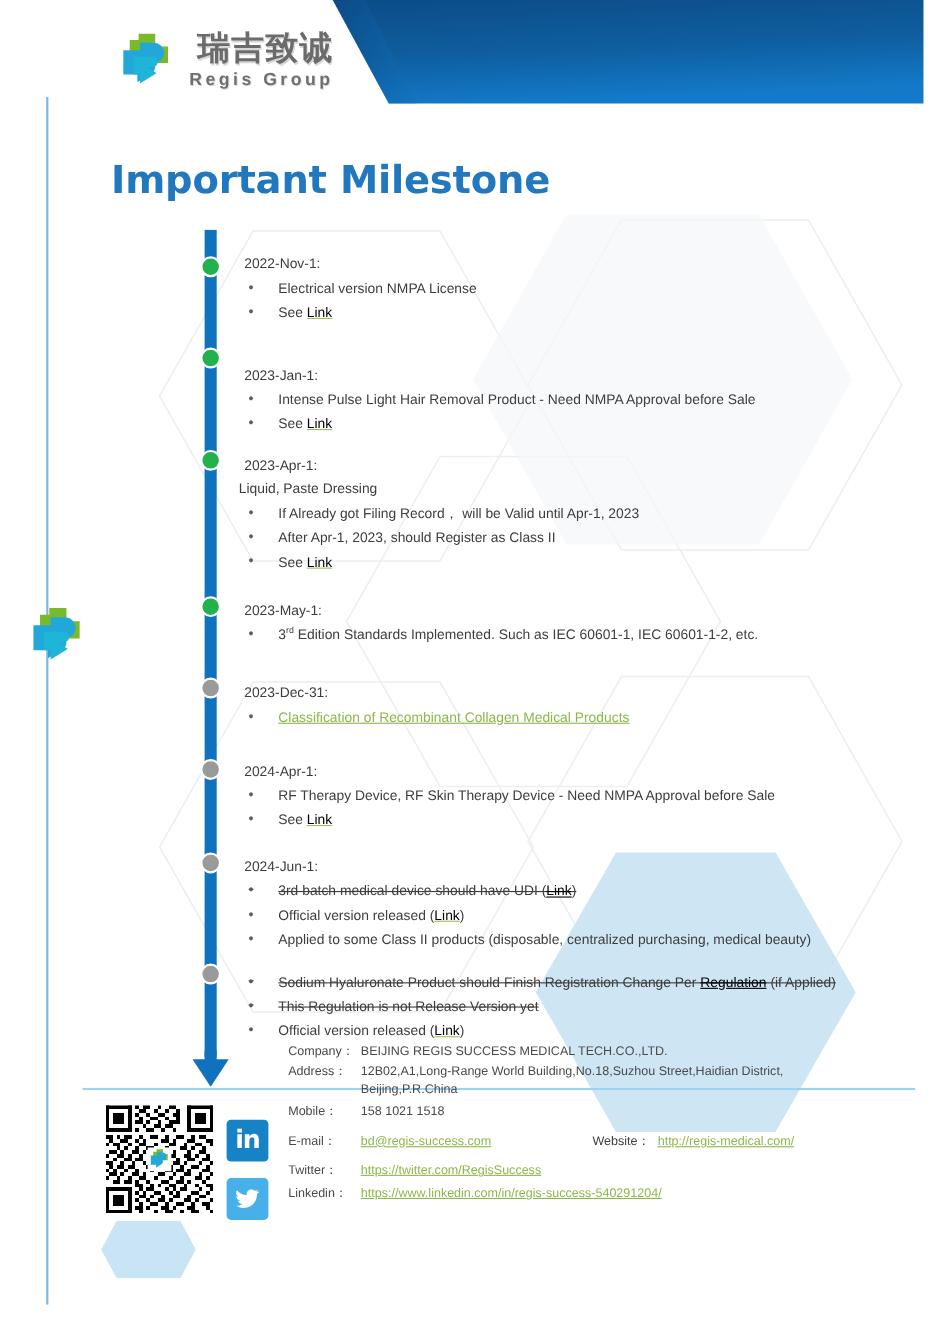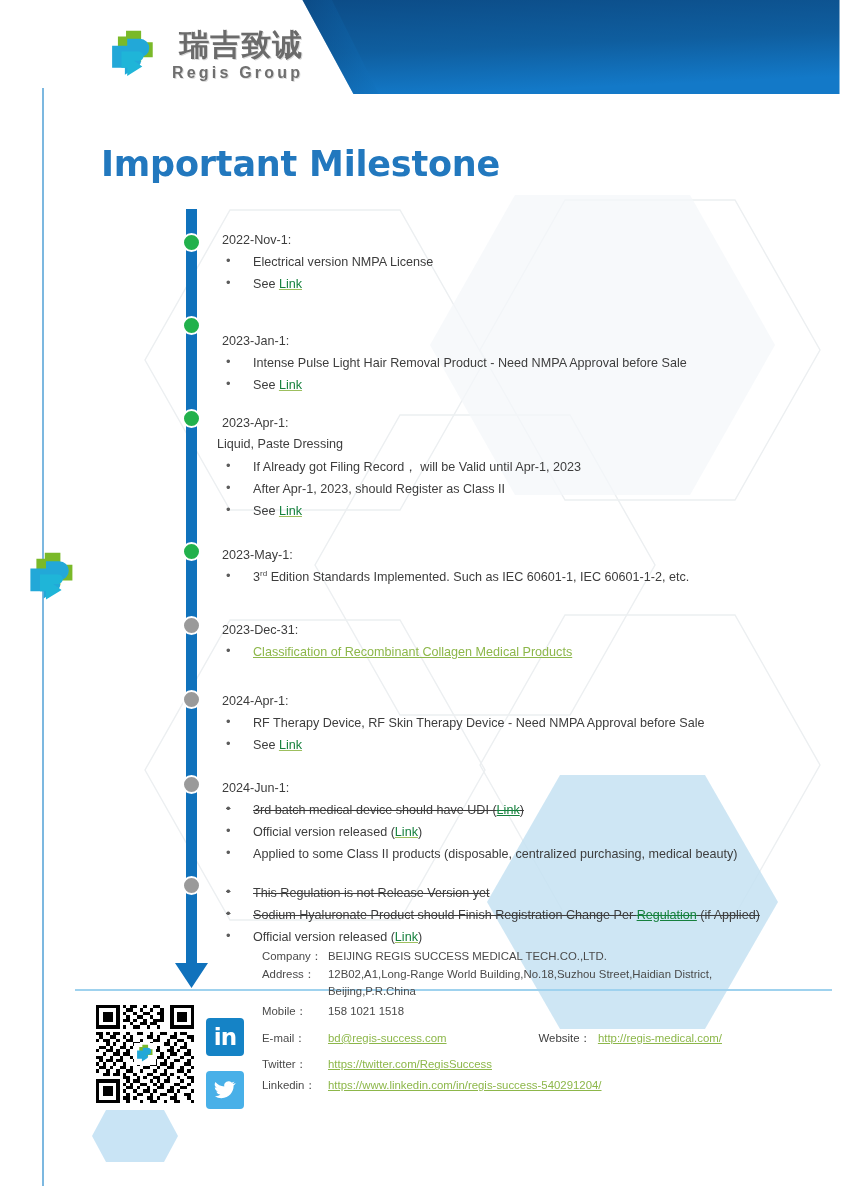--- a/index.html
+++ b/index.html
@@ -73,21 +73,21 @@
     position:relative; padding-left:31px; font-size:12.6px;
     line-height:1.75; color:#3d3d3d;
   }
   .ms li::before {
     content:"\2022"; position:absolute; left:4px; top:-1px;
     color:#5c5c5c; font-size:13px;
   }
   .ms li.struck { text-decoration:line-through; text-decoration-color:#3d3d3d; }
   .ms li.struck::before { text-decoration:line-through; }
   .lnk {
-    color:#15803d; text-decoration:underline;
+    color:#000000; text-decoration:underline;
     text-decoration-color:#9dbf5e;
   }
   .lnk-strong { color:#8db74a; text-decoration:underline; }
   li.struck .lnk { text-decoration:underline line-through; }
   sup { font-size:8px; vertical-align:super; }
 
   
   .footer-divider {
     position:absolute; left:75px; top:989px; width:757px; height:2px;
     background:#9fd2ee;
@@ -239,22 +239,22 @@
   <div class="ms-date">2024-Jun-1:</div>
   <ul>
     <li class="struck"><span>3rd batch medical device should have UDI (</span><a class="lnk" href="#">Link</a><span>)</span></li>
     <li><span>Official version released (</span><a class="lnk" href="#">Link</a><span>)</span></li>
     <li><span>Applied to some Class II products (disposable, centralized purchasing, medical beauty)</span></li>
   </ul>
 </div>
 
 <div class="ms" style="top:880px; width:580px">
   <ul>
+    <li class="struck"><span>Sodium Hyaluronate Product should Finish Registration Change Per </span><a class="lnk" href="#">Regulation</a><span> (if Applied)</span></li>
     <li class="struck"><span>This Regulation is not Release Version yet</span></li>
-    <li class="struck"><span>Sodium Hyaluronate Product should Finish Registration Change Per </span><a class="lnk" href="#">Regulation</a><span> (if Applied)</span></li>
     <li><span>Official version released (</span><a class="lnk" href="#">Link</a><span>)</span></li>
   </ul>
 </div>
 
 <div class="footer-divider"></div>
 
 <svg class="hex-deco-bottom" viewBox="0 0 86 52">
   <polygon points="14,0 72,0 86,26 72,52 14,52 0,26" fill="#bfdff3" opacity="0.85"></polygon>
 </svg>
 

